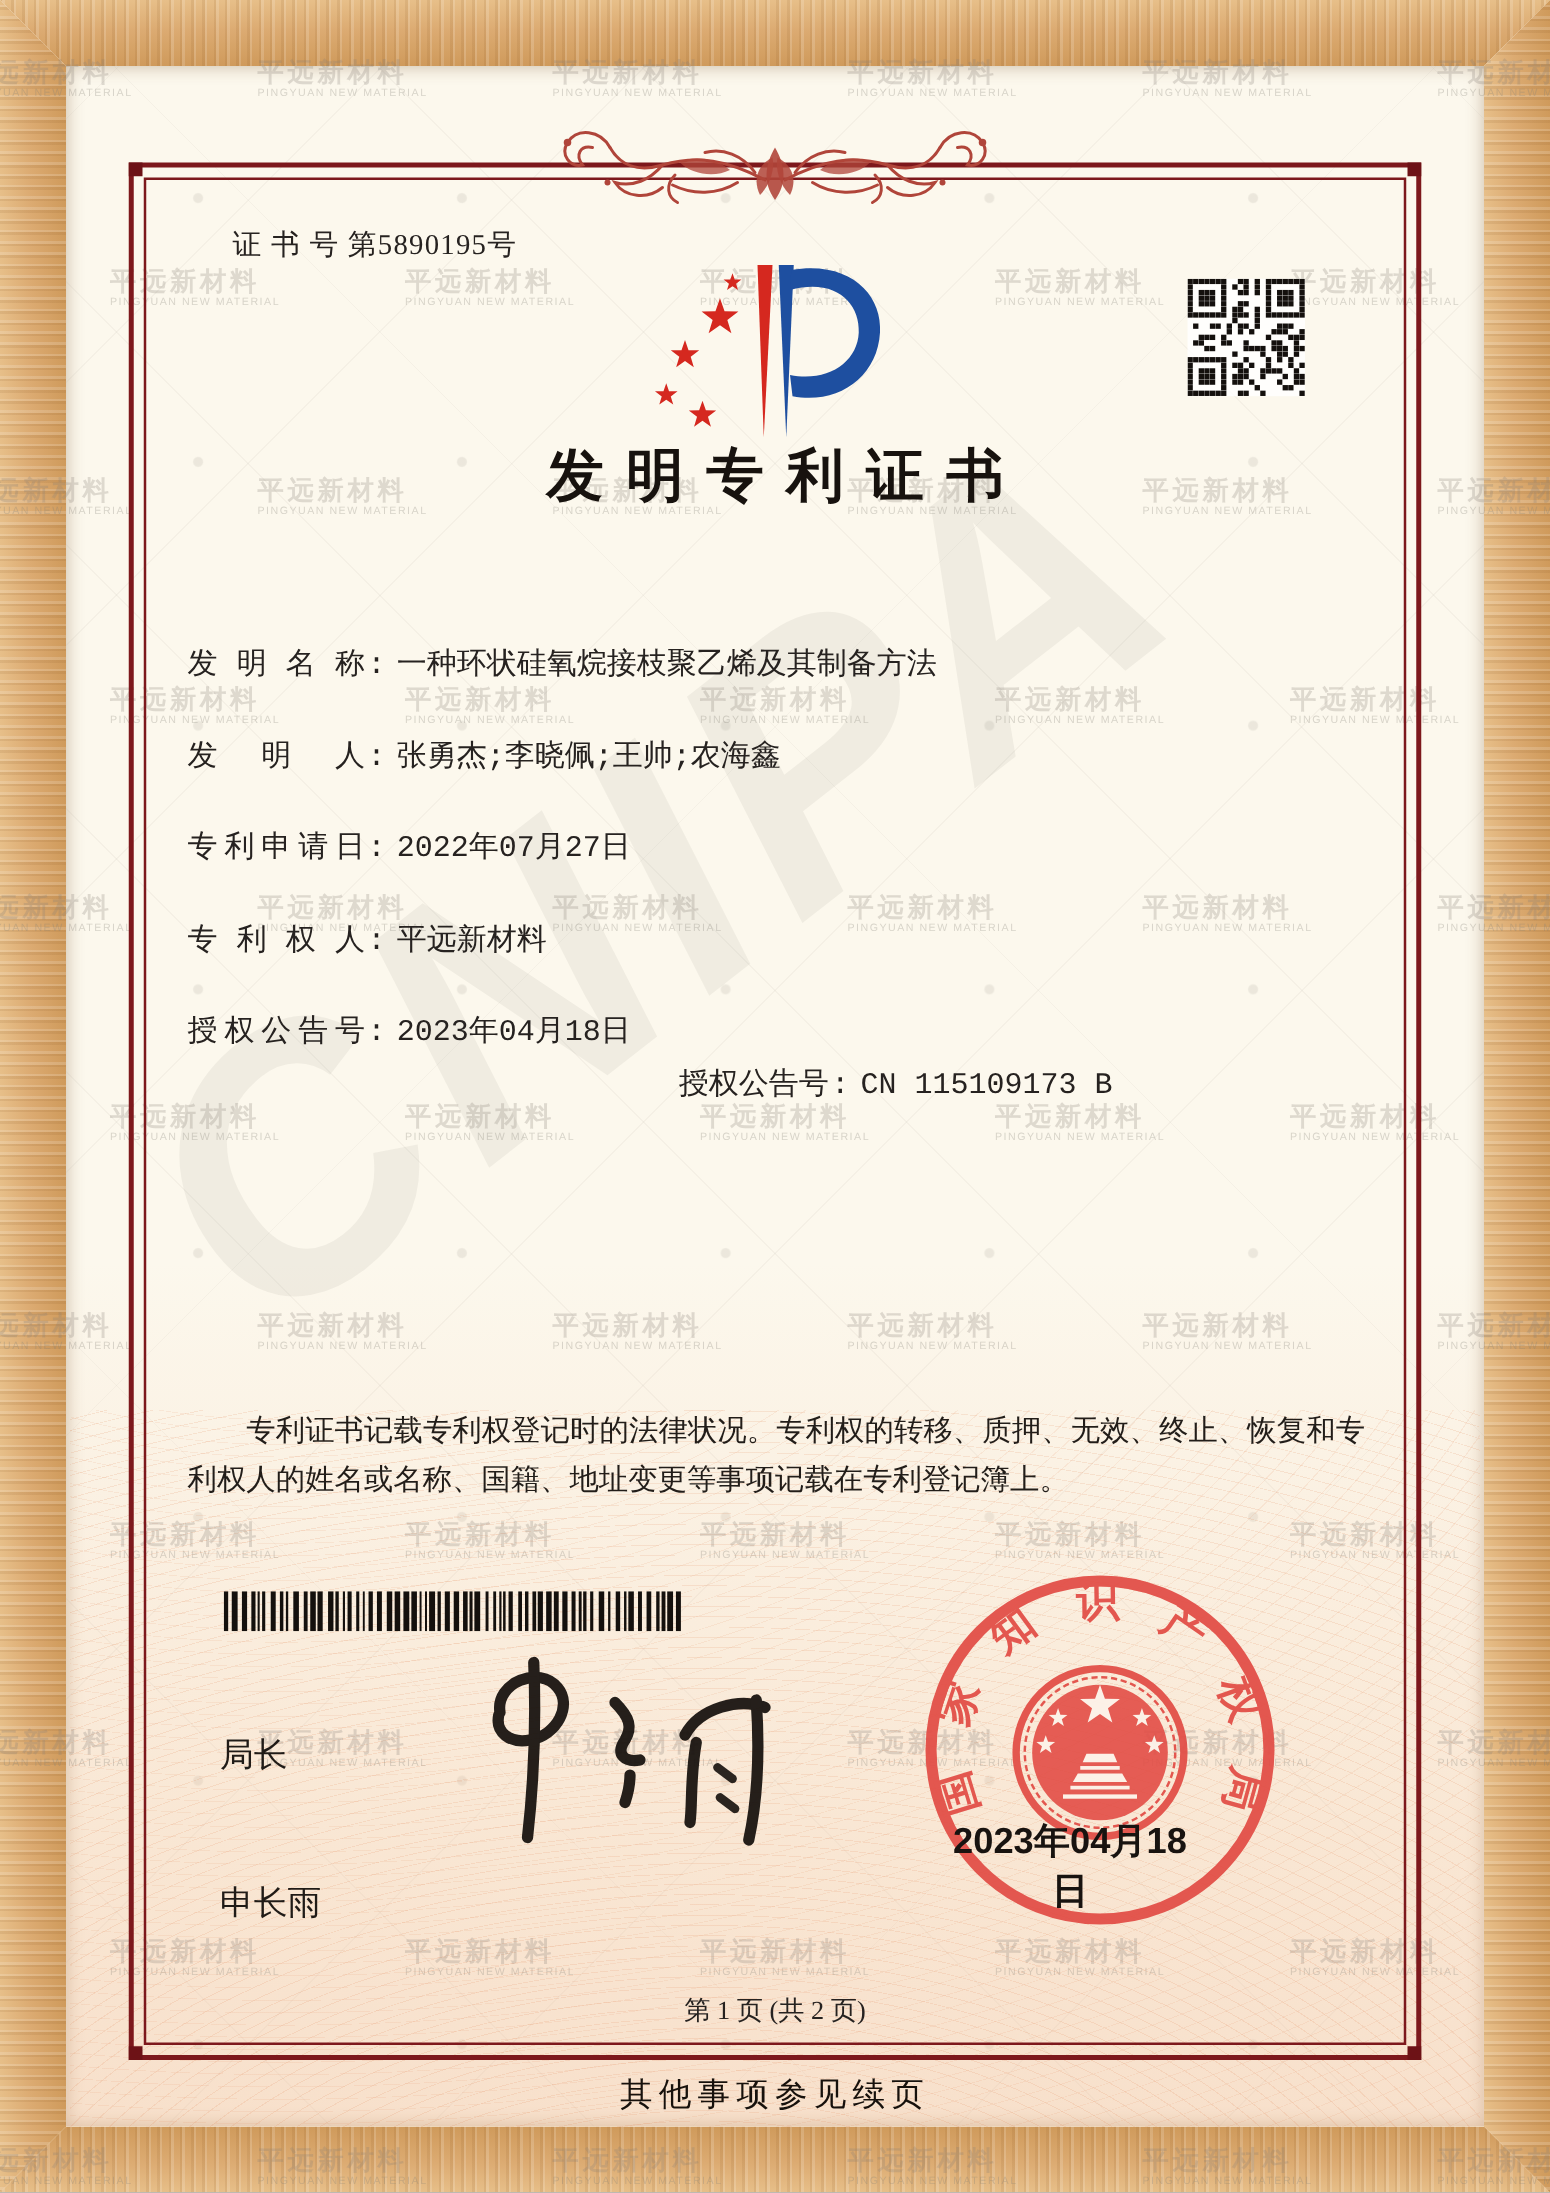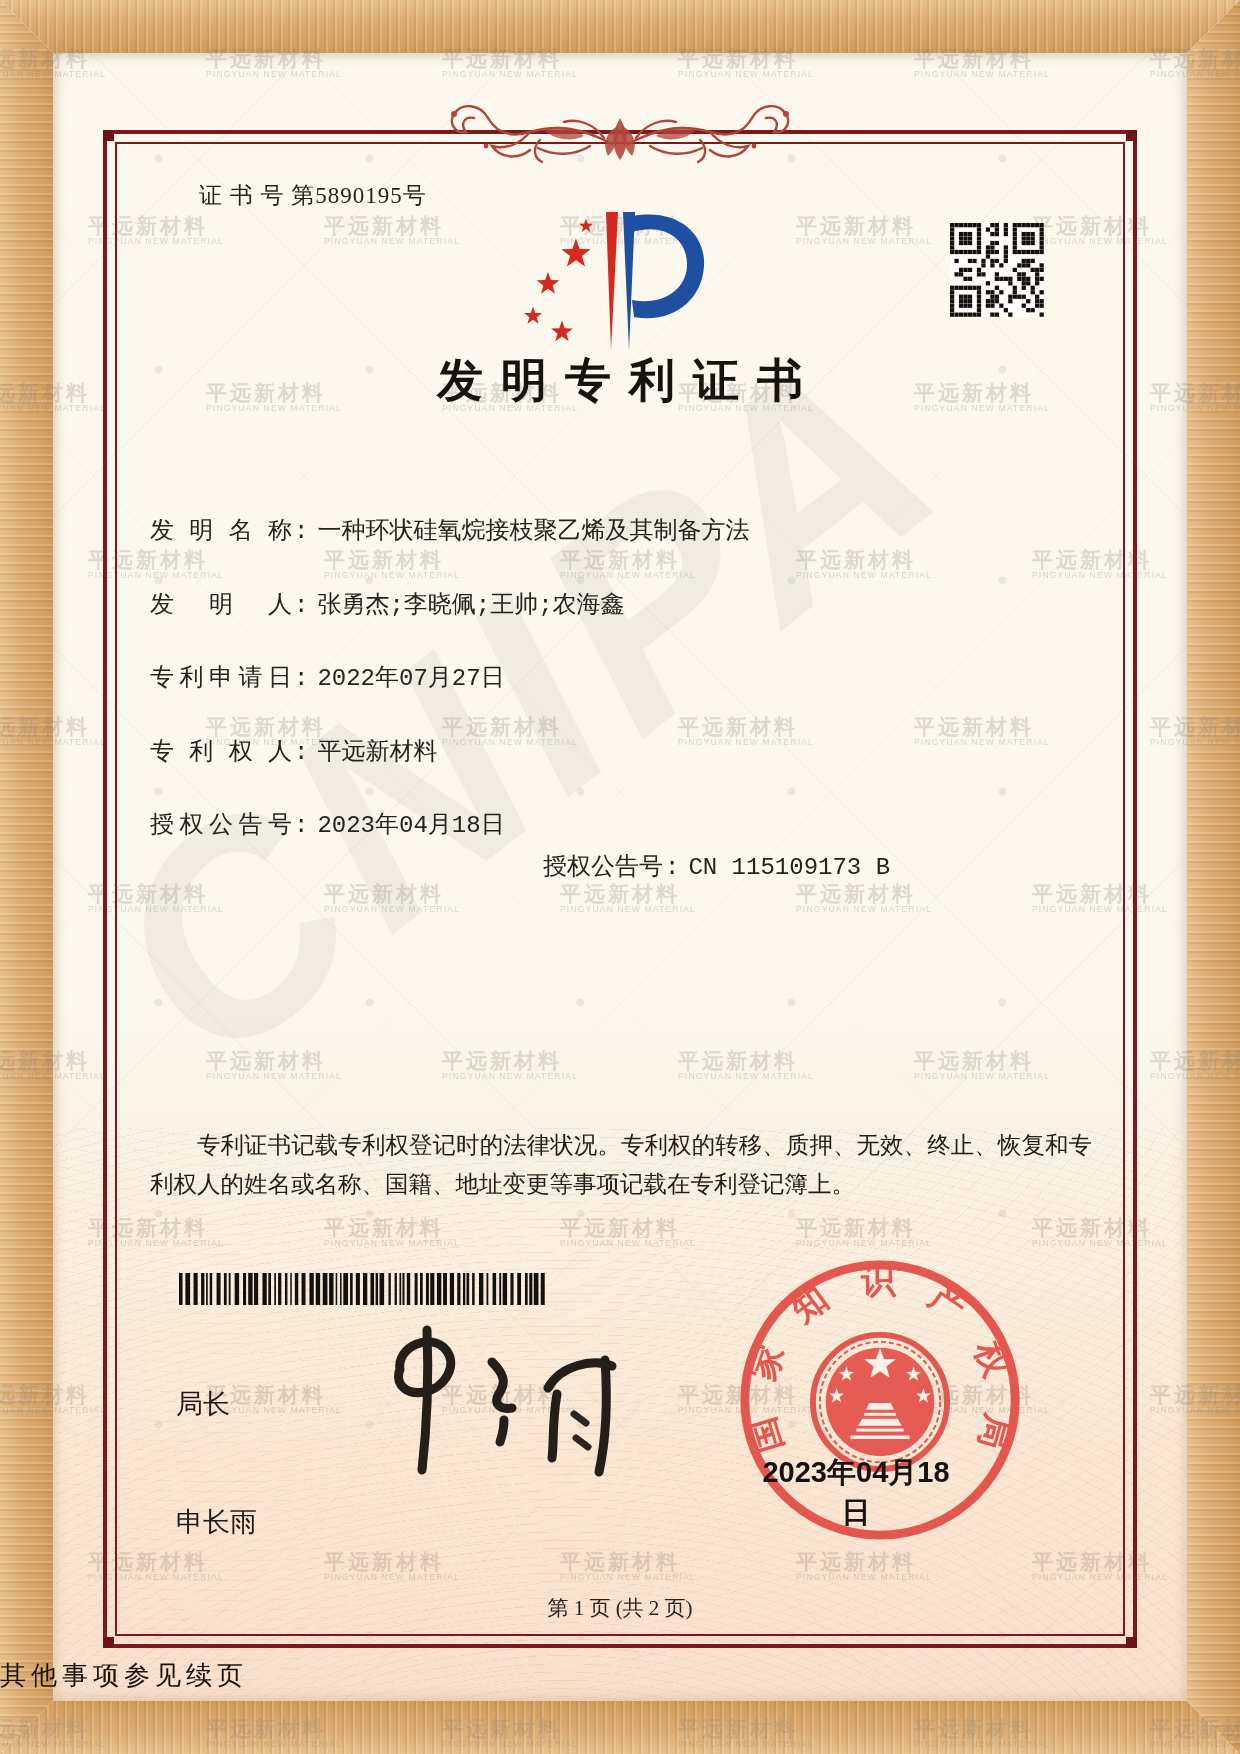--- a/index.html
+++ b/index.html
@@ -54,21 +54,21 @@
   .wm-cn{font-size:21px;font-weight:bold;letter-spacing:3px;color:rgba(134,129,118,.26);}
   .wm-en{font-size:8.5px;letter-spacing:1.2px;color:rgba(134,129,118,.30);}
   
   .redframe{position:absolute;z-index:7;left:103px;top:130px;width:1034px;height:1518px;
     box-sizing:border-box;border:4px solid #7d181c;}
   .redframe-inner{position:absolute;z-index:7;left:115px;top:142px;width:1010px;height:1494px;
     box-sizing:border-box;border:2px solid #7d181c;}
   .corner{position:absolute;width:11px;height:11px;background:#6d1216;z-index:8;}
   .orn{position:absolute;z-index:8;left:400px;top:88px;width:440px;height:86px;}
   
-  .cert-no{position:absolute;z-index:8;left:199px;top:180px;font-size:23px;letter-spacing:1px;text-align:right;}
+  .cert-no{position:absolute;z-index:8;left:186px;top:180px;font-size:23px;letter-spacing:1px;text-align:right;}
   .logo{position:absolute;z-index:8;left:520px;top:206px;width:200px;height:150px;}
   .qr{position:absolute;z-index:8;left:950px;top:223px;width:94px;height:94px;}
   .cert-title{position:absolute;z-index:8;left:0;right:0;top:350px;text-align:center;
     font-size:46px;font-weight:bold;letter-spacing:18px;text-indent:18px;color:#17120e;}
   .fields{position:absolute;z-index:8;left:150px;top:506px;width:950px;font-size:24px;}
   .frow{position:relative;height:73.5px;padding-top:8px;box-sizing:border-box;white-space:nowrap;font-family:Liberation Mono, monospace;}
   .flabel{display:inline-block;width:142px;text-align:justify;text-align-last:justify;}
   .flabel-n{width:auto;text-align:left;text-align-last:left;}
   .fcolon{margin-left:2px;}
   .fval{margin-left:9px;}
@@ -85,21 +85,21 @@
   .signature{position:absolute;z-index:9;left:352px;top:1320px;width:302px;height:162px;}
   .seal{position:absolute;z-index:9;left:732px;top:1252px;width:296px;height:296px;opacity:.92;}
   .seal-char{font-size:35px;font-weight:bold;fill:#e24b44;text-anchor:middle;
     font-family:"Liberation Serif","DejaVu Serif",serif;}
   .seal-stroke{stroke:#e24b44;fill:none;}
   .seal-fill{fill:#e24b44;}
   .paper-fill{fill:#fdf2e9;}
   .seal-date{position:absolute;z-index:10;left:748px;top:1453px;width:216px;text-align:center;
     font-family:"Liberation Sans",sans-serif;font-weight:600;font-size:29px;color:#181310;}
   .page-info{position:absolute;z-index:8;left:0;right:0;top:1594px;text-align:center;font-size:21px;}
-  .footer-note{position:absolute;z-index:8;left:0;right:0;top:1658px;
+  .footer-note{position:absolute;z-index:8;left:0;right:0;top:1658px;text-align:center;
     font-size:26px;letter-spacing:5px;color:#17110c;}
   .logo-red{fill:#d5281f;}
   .logo-blue{fill:#1e4fa0;}
   .orn-stroke{stroke:#b0453a;fill:none;stroke-width:2.4;stroke-linecap:round;}
   .orn-fill{fill:#b0453a;}
 </style>
 </head>
 <body>
 
 <div class="page">

